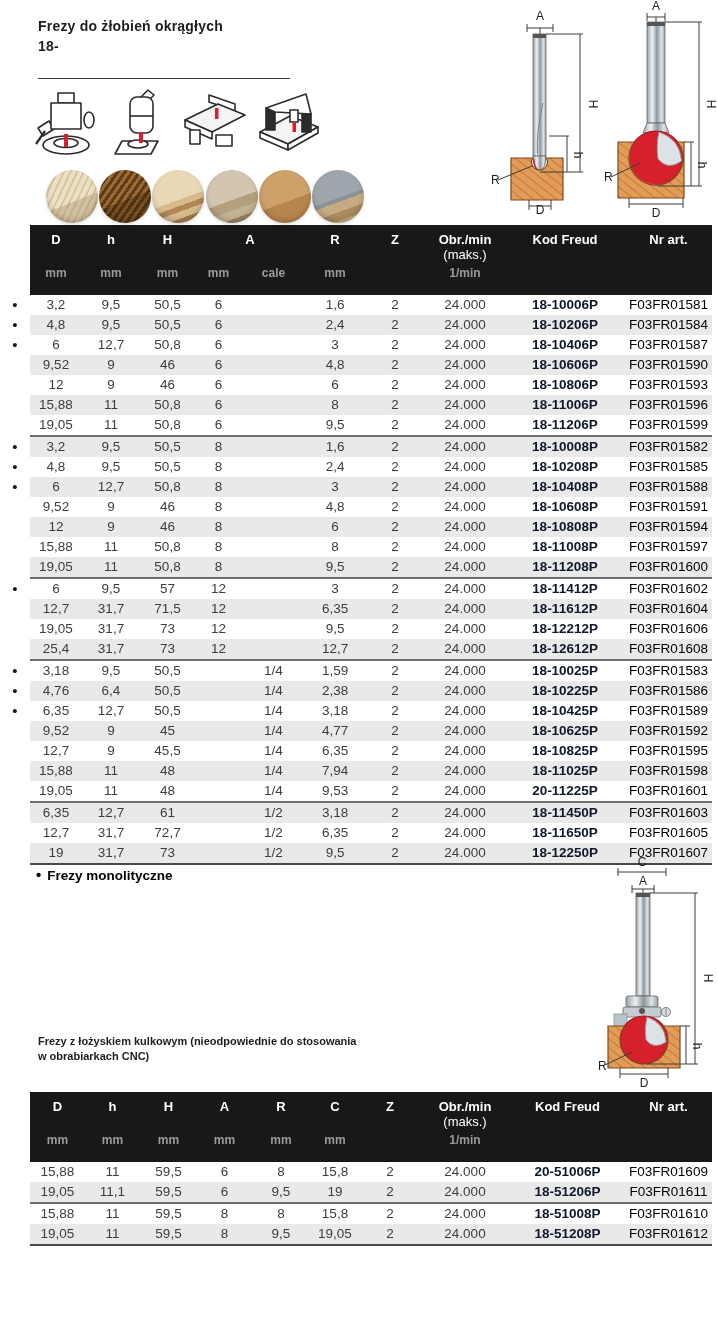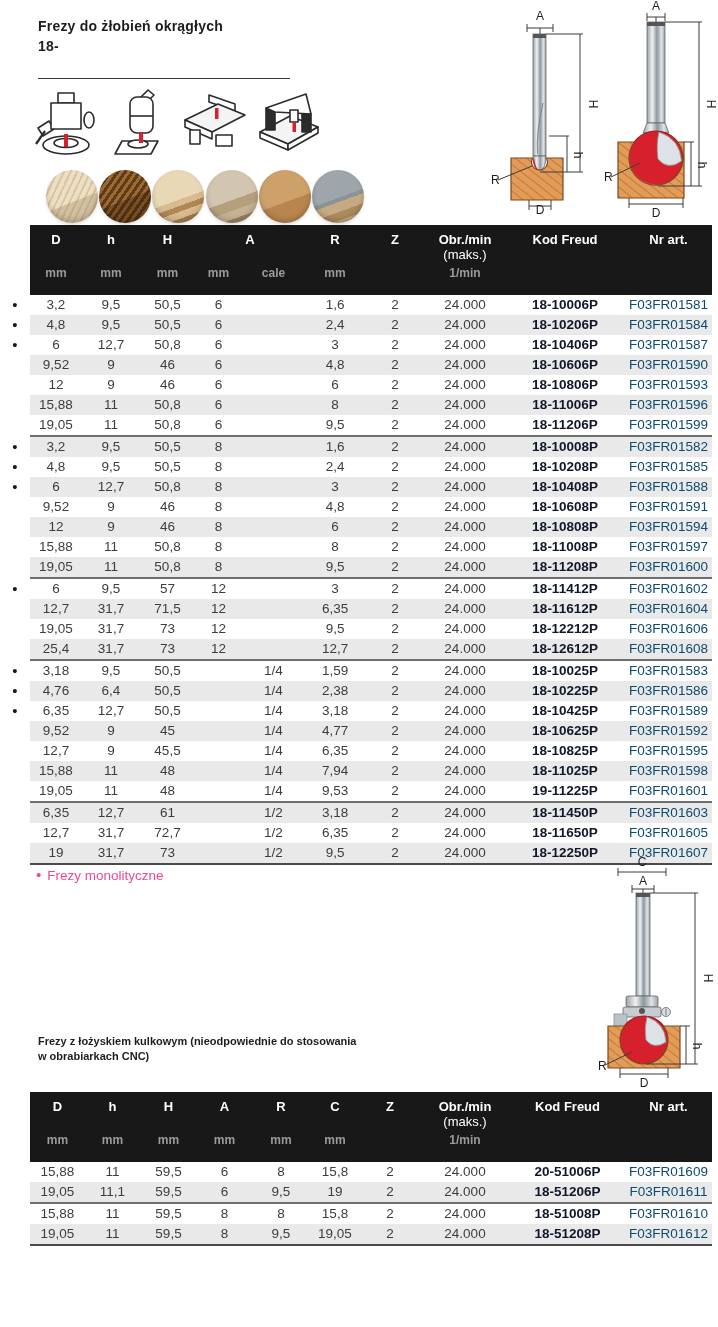--- a/index.html
+++ b/index.html
@@ -37,27 +37,27 @@
   #table2{left:30px;top:1092px;width:682px;}
   thead th{background:#181818;color:#fff;font-size:13px;font-weight:bold;text-align:center;padding:0;}
   thead tr.labels th{padding-top:7px;height:34px;vertical-align:top;}
   thead tr.units th{height:25px;color:#9b9b9b;font-size:12px;vertical-align:top;padding-bottom:4px;}
   thead th.dot-cell{background:#fff;}
   .rpm2{font-weight:normal;font-size:13px;}
   tbody td{height:20px;line-height:20px;text-align:center;font-size:13.5px;color:#3d3d3d;padding:0;white-space:nowrap;}
   tbody td.dot-cell{color:#1a1a1a;font-size:15px;background:#fff !important;}
   tbody tr:nth-child(even) td{background:#e9e9e9;}
   tbody td.kod{font-weight:bold;color:#0f172a;}
-  tbody td.nr{color:#0c4a6e;}
+  tbody td.nr{color:#000000;}
   tbody tr.group-start td{border-top:2px solid #6e6e6e;}
   tbody tr.group-start td.dot-cell{border-top:none;}
   tbody tr:last-child td{border-bottom:2px solid #4a4a4a;}
   tbody tr:last-child td.dot-cell{border-bottom:none;}
 
-  #footnote{left:36px;top:866px;font-size:13.5px;color:#ec4899;}
+  #footnote{left:36px;top:866px;font-size:13.5px;color:#000000;font-weight:bold;}
   #footnote .b{font-size:15px;margin-right:6px;}
   #sec2head{left:38px;top:1034px;font-size:11px;font-weight:bold;color:#1d1d1d;line-height:1.35;}
 </style>
 </head>
 <body>
 
 <div class="abs" id="title">
   <div>Frezy do żłobień okrągłych</div>
   <div>18-</div>
 </div>
@@ -543,21 +543,21 @@
       <tr>
         <td class="dot-cell"></td>
         <td>19,05</td>
         <td>11</td>
         <td>48</td>
         <td></td>
         <td>1/4</td>
         <td>9,53</td>
         <td>2</td>
         <td>24.000</td>
-        <td class="kod">19-11225P</td>
+        <td class="kod">20-11225P</td>
         <td class="nr">F03FR01601</td>
       </tr>
       <tr class="group-start">
         <td class="dot-cell"></td>
         <td>6,35</td>
         <td>12,7</td>
         <td>61</td>
         <td></td>
         <td>1/2</td>
         <td>3,18</td>

